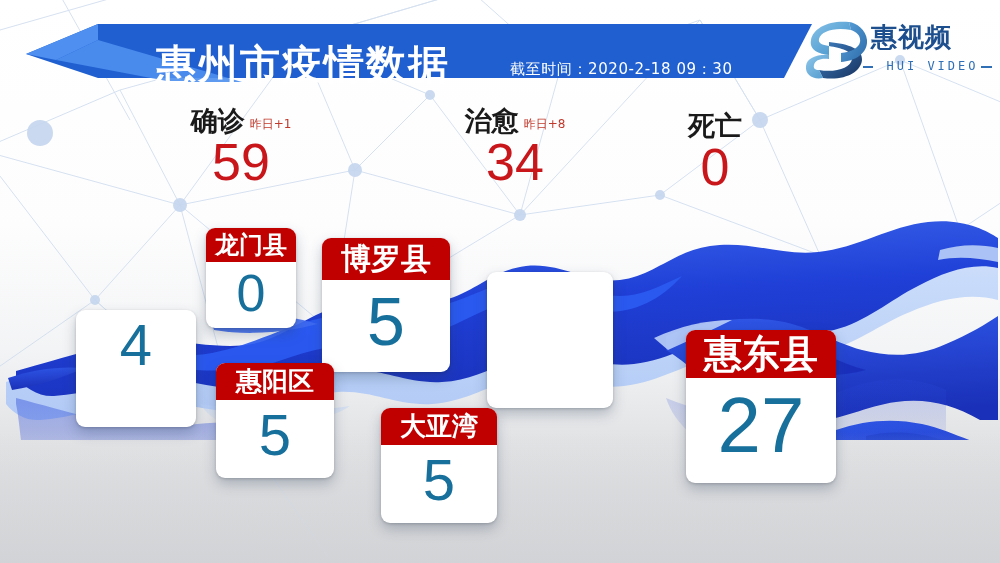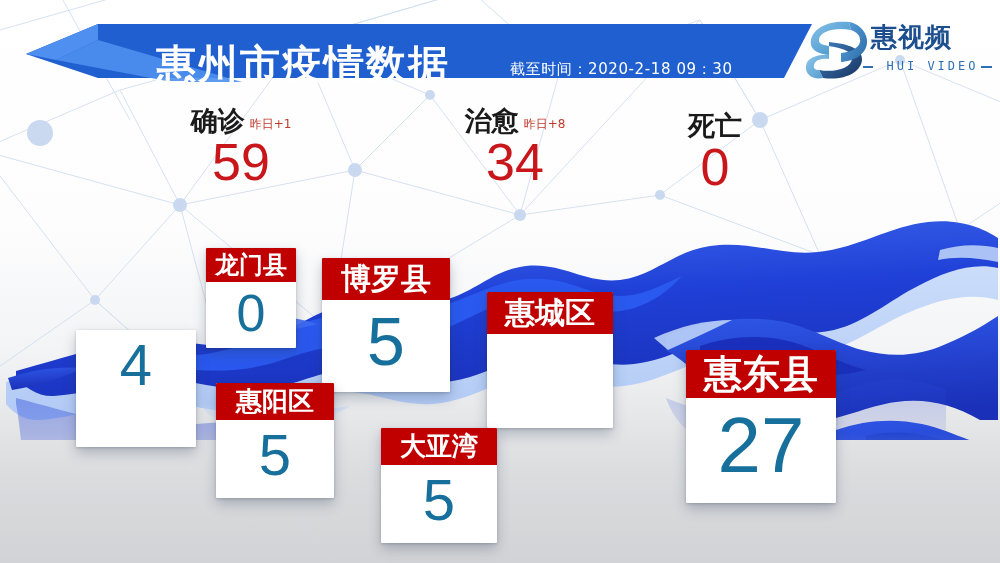--- a/index.html
+++ b/index.html
@@ -56,23 +56,23 @@
     font-family:"DejaVu Sans","Liberation Sans",sans-serif;}
   .stat .num{
     margin-top:-2px;color:#c9161b;font-size:52px;line-height:56px;font-weight:400;
     font-family:"Liberation Sans","DejaVu Sans",sans-serif;}
 
   #stat-confirmed{left:126px;top:0;width:230px;}
   #stat-cured{left:400px;top:0;width:230px;}
   #stat-deaths{left:620px;top:5px;width:190px;text-align:center;}
 
   
-  .card{position:absolute;background:#ffffff;border-radius:1px;
+  .card{position:absolute;background:#ffffff;border-radius:9px;
     box-shadow:0 6px 13px rgba(40,60,90,.28),0 1px 3px rgba(0,0,0,.18);
-    overflow:hidden;margin-top:20px;}
+    overflow:hidden;}
   .card .hd{
     background:#c00000;color:#ffffff;text-align:center;white-space:nowrap;
     font-weight:700;font-family:"DejaVu Sans","Liberation Sans",sans-serif;}
   .card .val{
     color:#17709b;text-align:center;white-space:nowrap;font-weight:400;
     font-family:"Liberation Sans","DejaVu Sans",sans-serif;}
 
   
   .card.s .hd{font-size:24px;line-height:34px;height:34px;}
   .card.s .val{font-size:52px;line-height:62px;}
@@ -325,21 +325,20 @@
       <div class="hd">博罗县</div>
       <div class="val">5</div>
     </div>
 
     <div class="card m" style="left:216px;top:363px;width:118px;height:115px;">
       <div class="hd">惠阳区</div>
       <div class="val">5</div>
     </div>
 
     <div class="card l" style="left:487px;top:272px;width:126px;height:136px;">
-      <div class="hd">惠城区</div>
     </div>
 
     <div class="card m" style="left:381px;top:408px;width:116px;height:115px;">
       <div class="hd">大亚湾</div>
       <div class="val">5</div>
     </div>
 
     <div class="card xl" style="left:686px;top:330px;width:150px;height:153px;">
       <div class="hd">惠东县</div>
       <div class="val">27</div>

